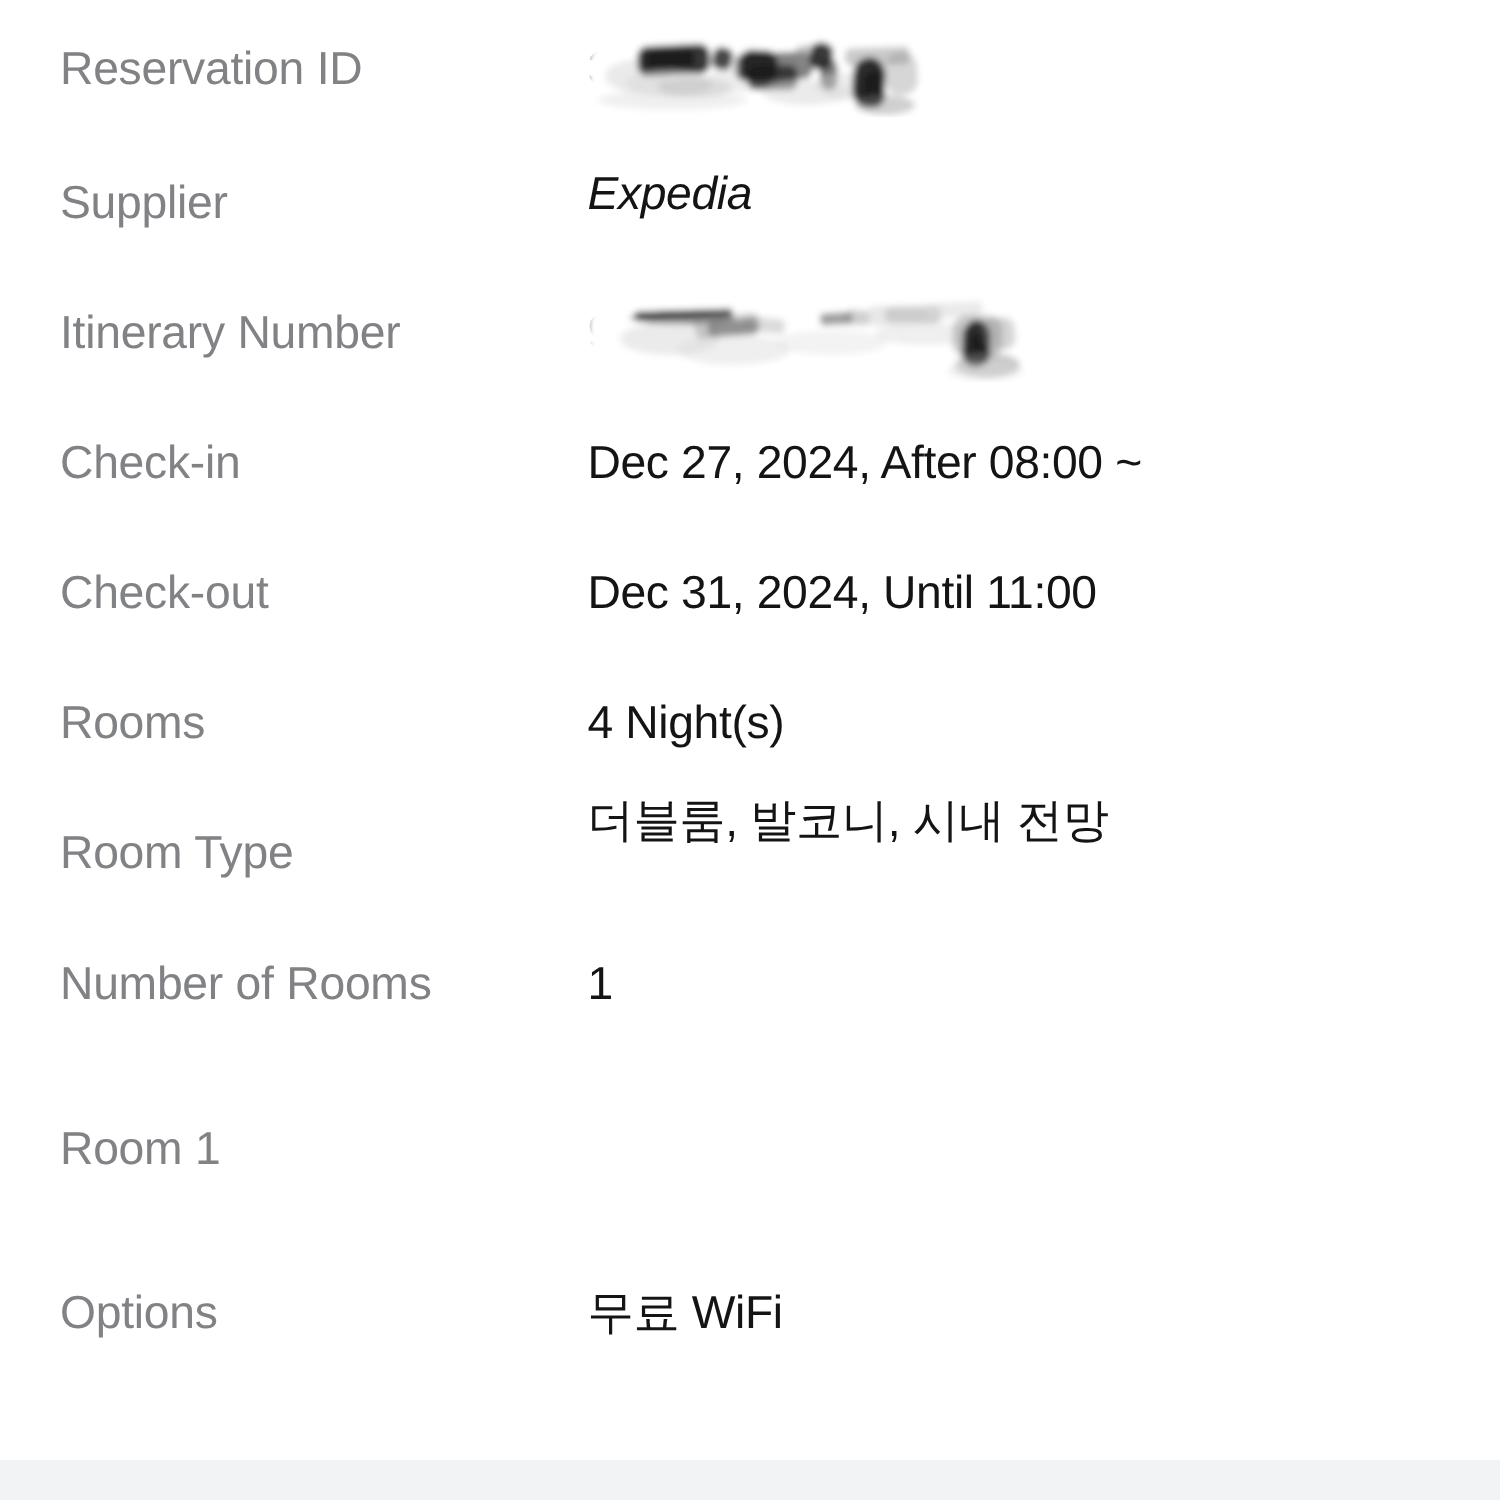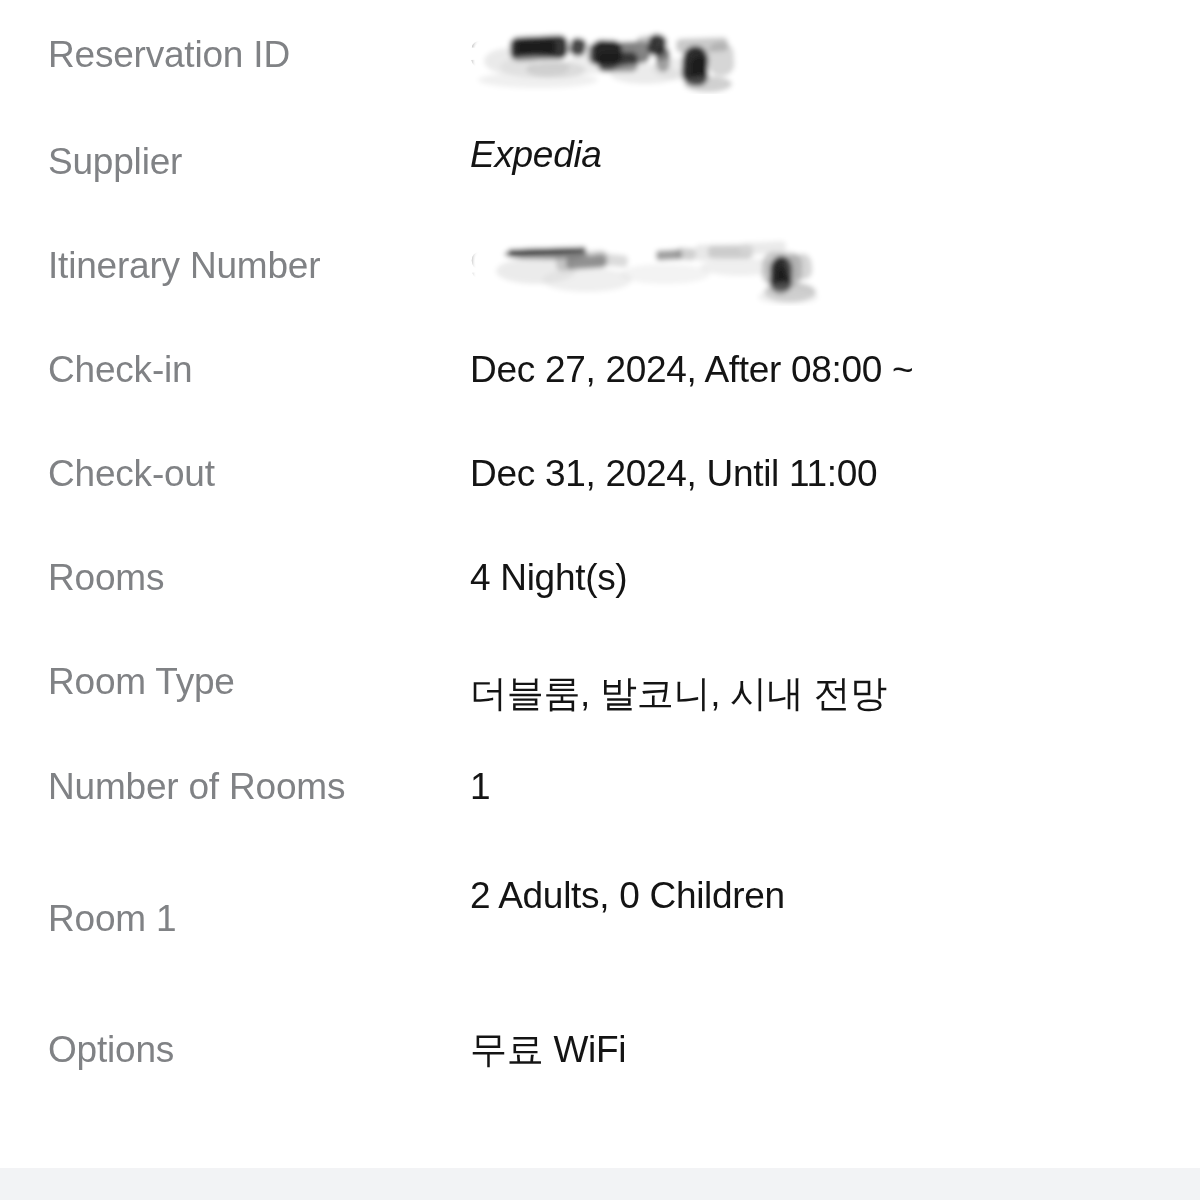--- a/index.html
+++ b/index.html
@@ -190,30 +190,29 @@
     <div class="detail-row" style="top: 0px; height: 0px;">
       <div class="row-label" style="top: 453px;">Check-out</div>
       <div class="row-value" style="top: 453px;">Dec 31, 2024, Until 11:00</div>
     </div>
     <div class="detail-row" style="top: 0px; height: 0px;">
       <div class="row-label" style="top: 557px;">Rooms</div>
       <div class="row-value" style="top: 557px;">4 Night(s)</div>
     </div>
     <div class="detail-row" style="top: 0px; height: 0px;">
       <div class="row-label" style="top: 661px;">Room Type</div>
-      <div class="row-value" style="top: 673px;">더블룸, 발코니, 시내 전망</div>
+      <div class="row-value" style="top: 636px;">더블룸, 발코니, 시내 전망</div>
     </div>
     <div class="detail-row" style="top: 0px; height: 0px;">
       <div class="row-label" style="top: 766px;">Number of Rooms</div>
       <div class="row-value" style="top: 766px;">1</div>
     </div>
     <div class="detail-row" style="top: 0px; height: 0px;">
       <div class="row-label" style="top: 898px;">Room 1</div>
       <div class="row-value multiline" style="top: 868px;">
-        <span class="value-line">2 Adults, 0 Children</span>
       </div>
     </div>
     <div class="detail-row" style="top: 0px; height: 0px;">
       <div class="row-label" style="top: 1029px;">Options</div>
       <div class="row-value" style="top: 1029px;">무료 WiFi</div>
     </div>
   </div>
 
 <div class="bottom-bar"></div>
 

